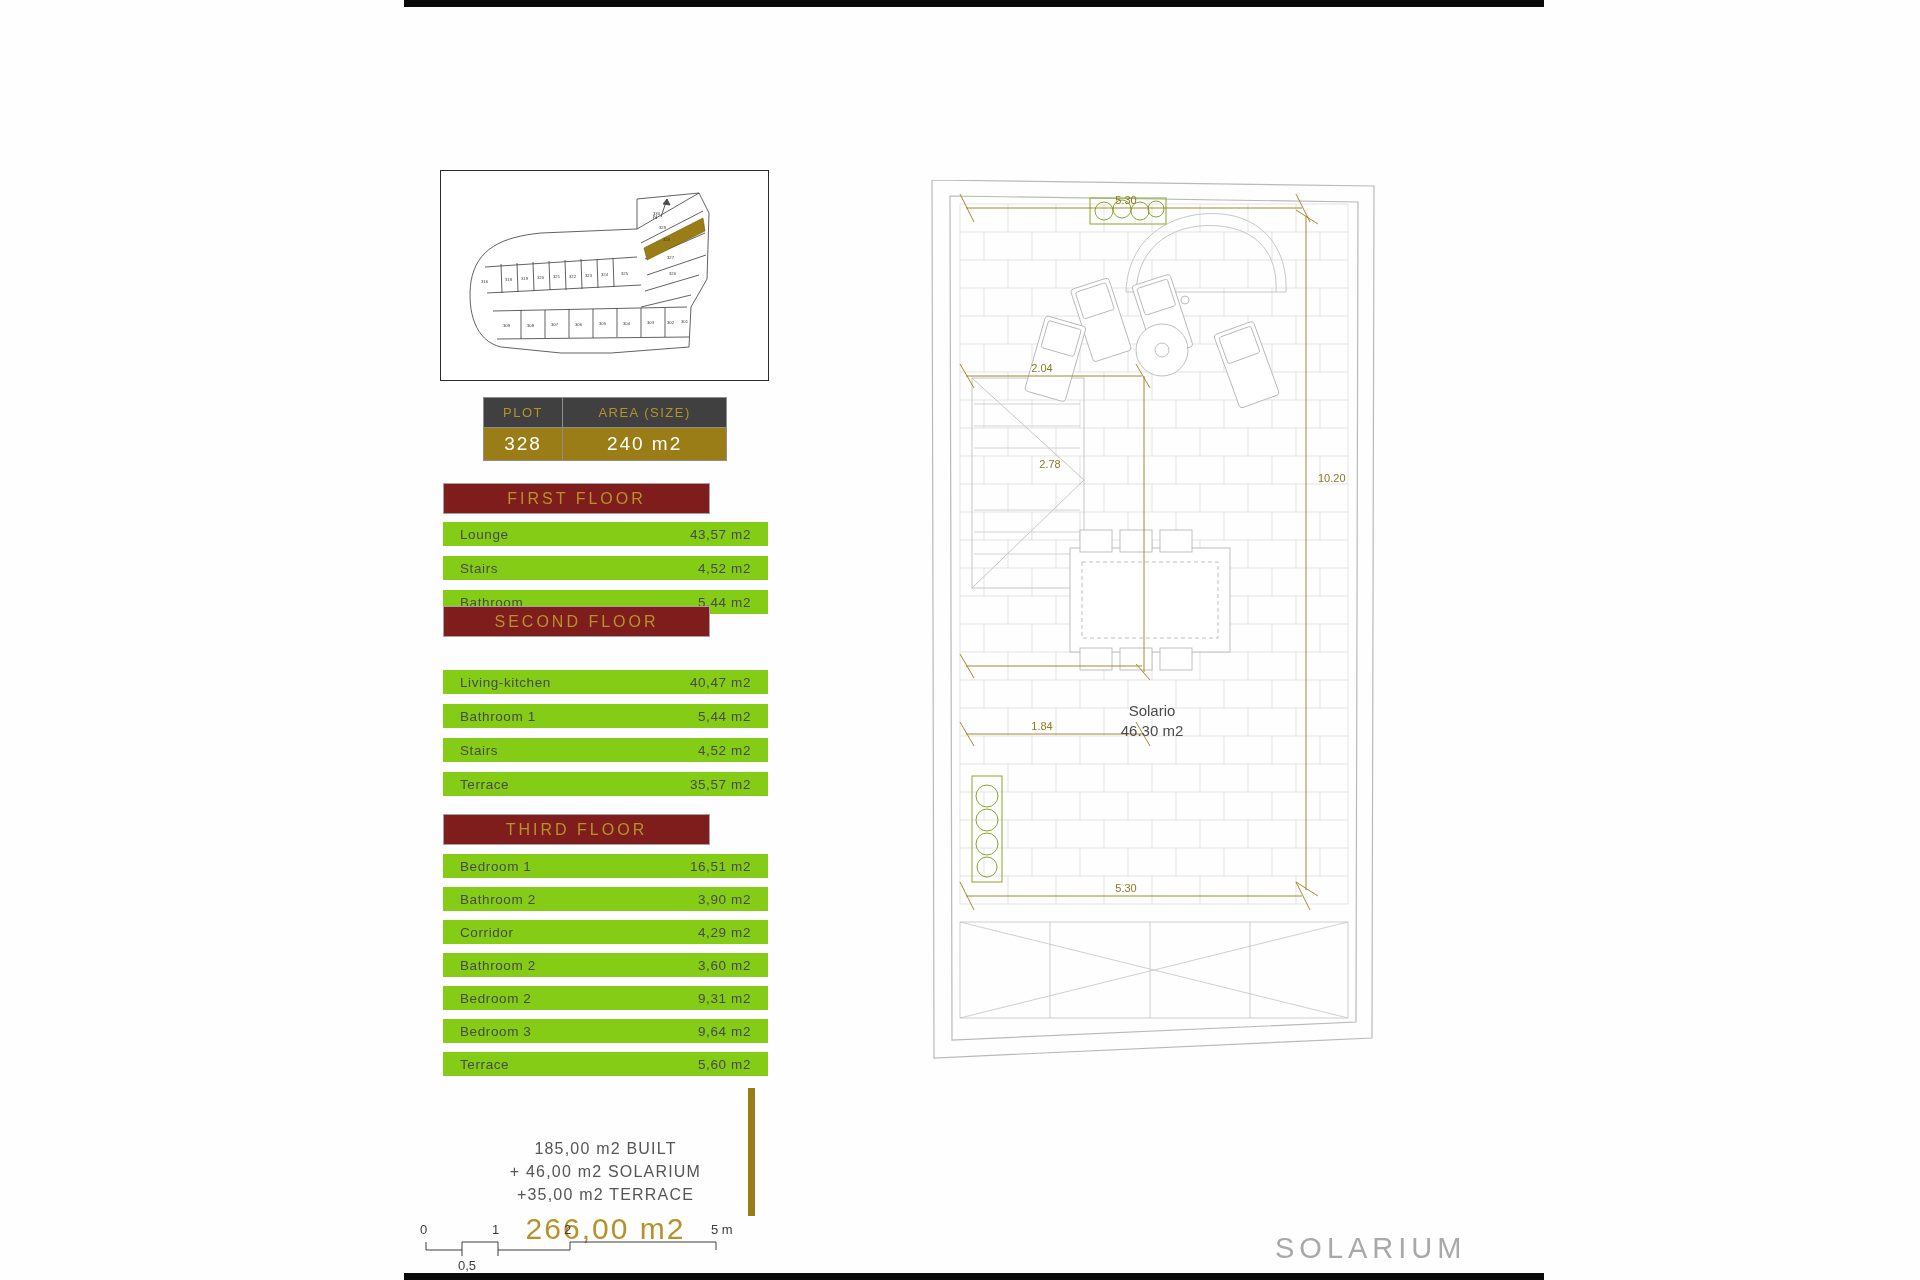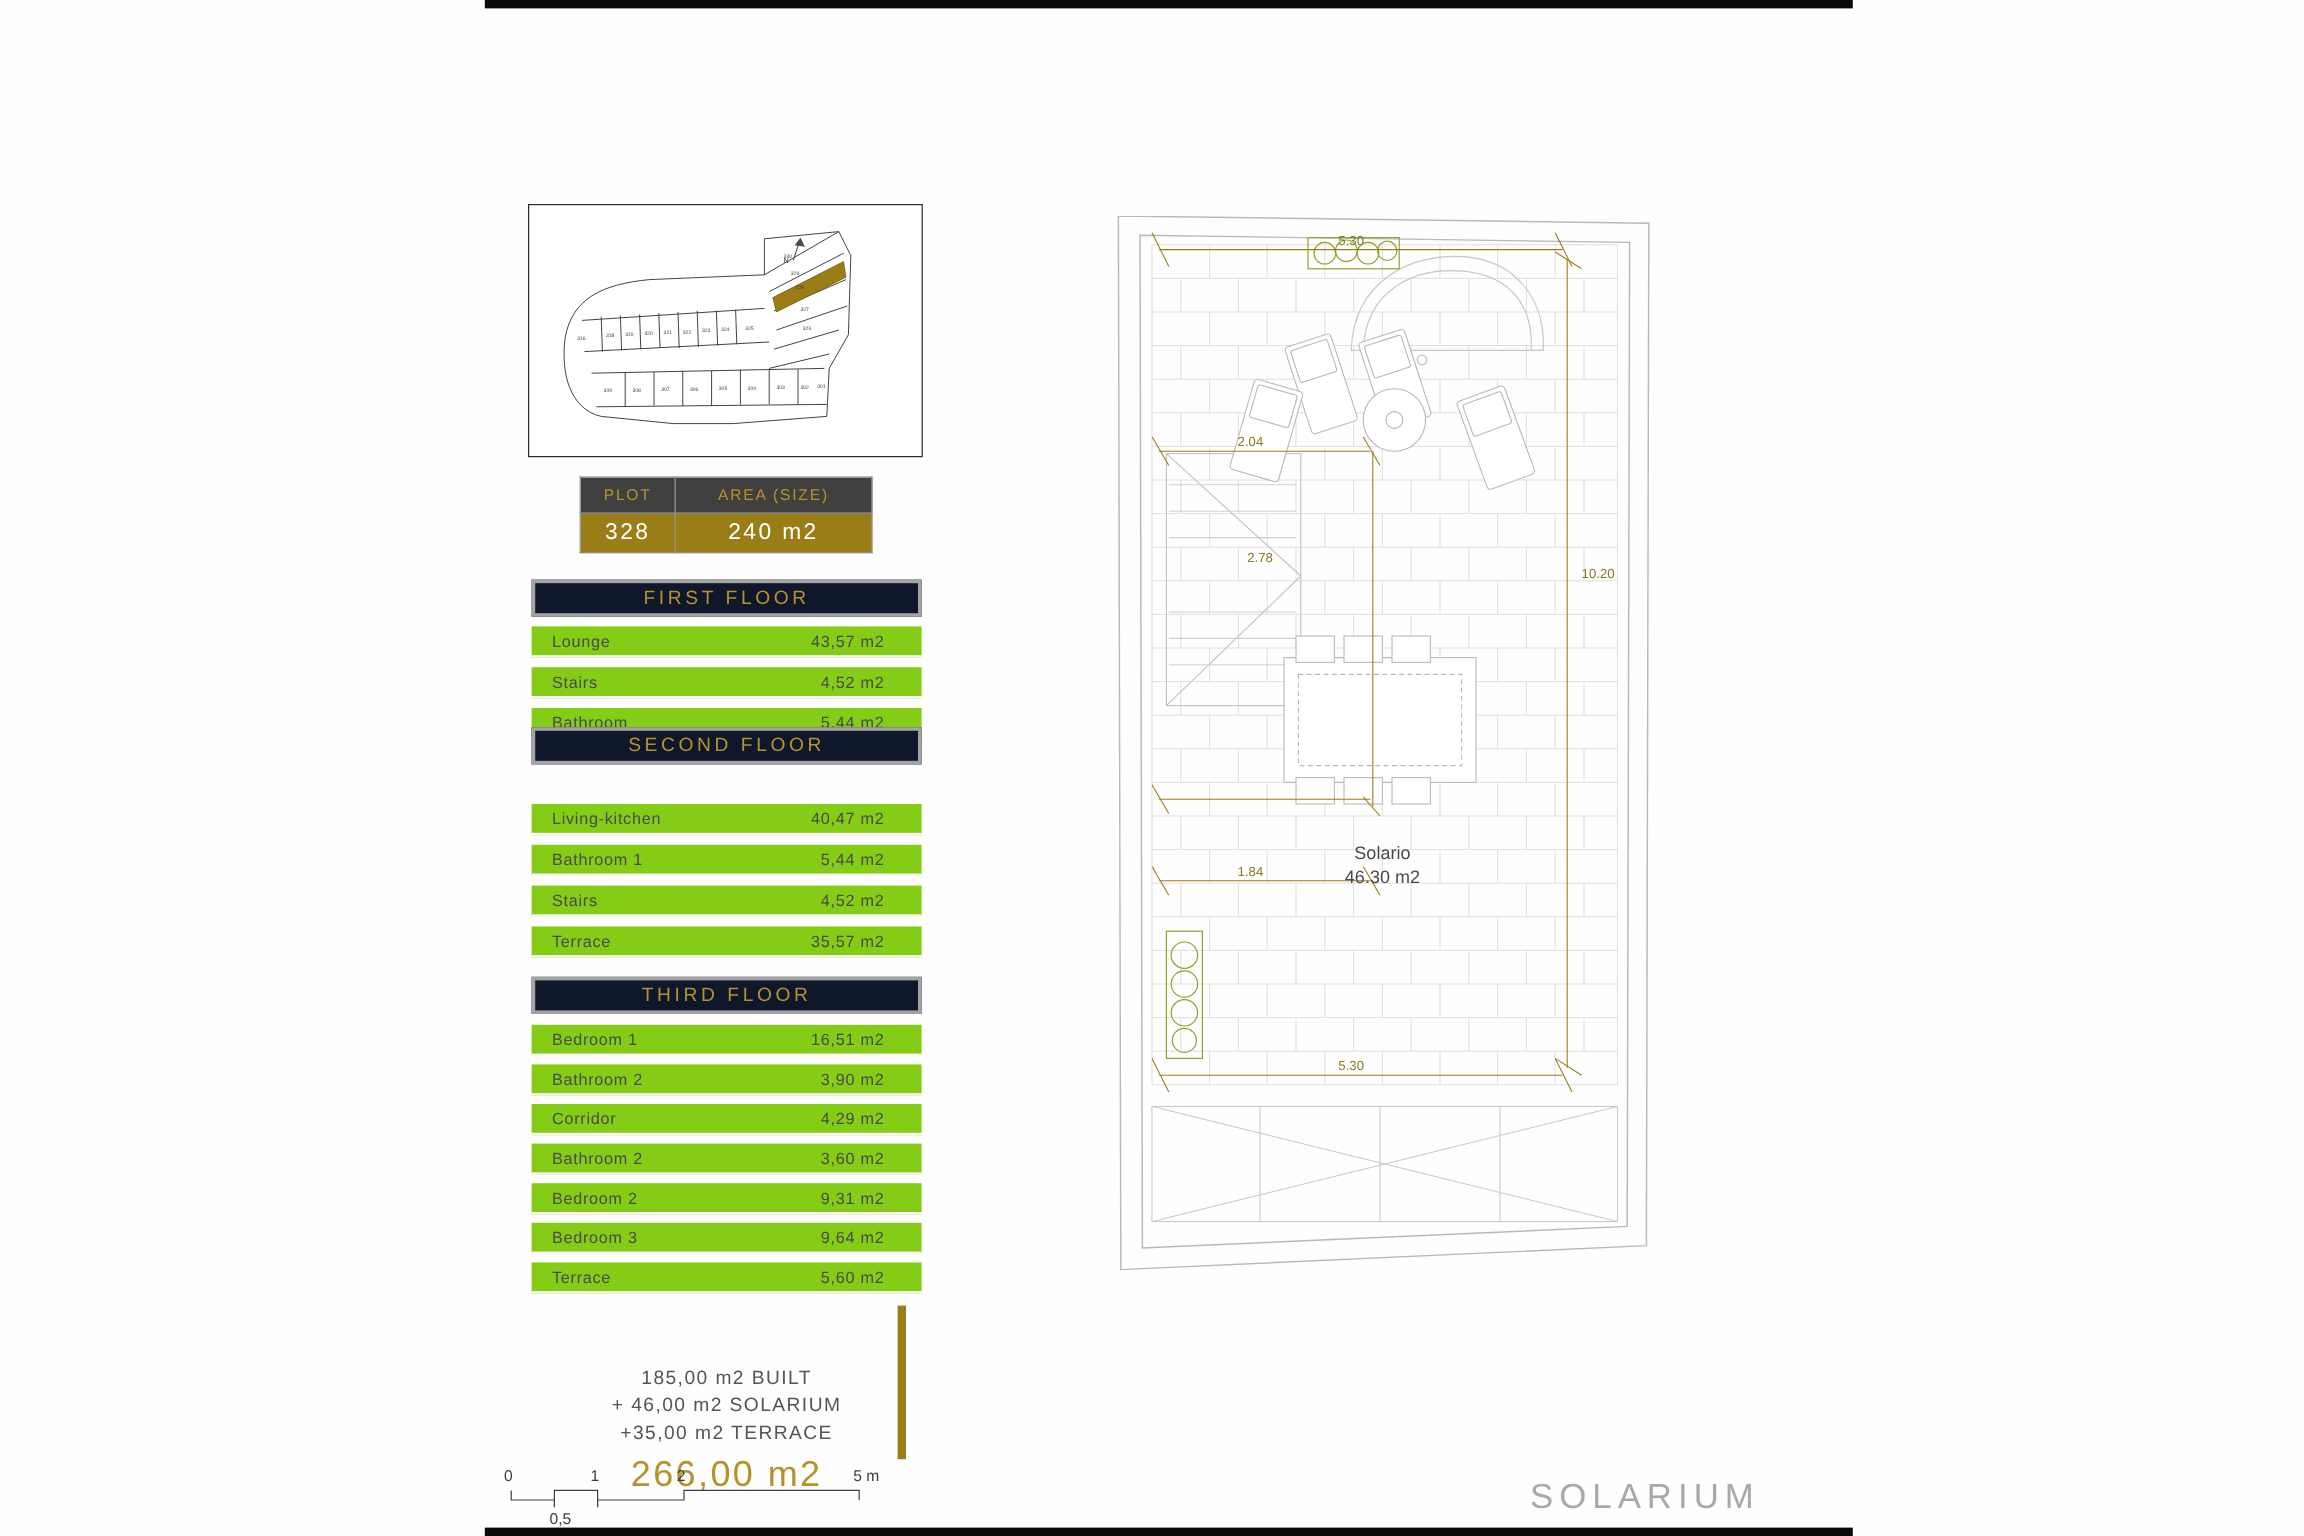--- a/index.html
+++ b/index.html
@@ -63,48 +63,48 @@
     color: #fff;
     font-size: 19px;
     padding: 5px 4px;
     letter-spacing: 2px;
   }
 
   
   .floor-head {
     position: absolute;
     left: 443px;
-    width: 325px;
+    width: 267px;
     height: 31px;
-    border: 3px solid #a3a3a3;
+    border: 1px solid #a3a3a3;
     box-sizing: border-box;
     color: #b5932a;
     font-size: 16px;
     letter-spacing: 3px;
     display: flex;
     align-items: center;
     justify-content: center;
-    background: #0f172a;
+    background: #7f1d1d;
   }
   .row {
     position: absolute;
     left: 443px;
     width: 325px;
     height: 26px;
     box-sizing: border-box;
     background: #84cc16;
     border-bottom: 2px solid #ffffff;
     display: flex;
     align-items: center;
     color: #4a4a4a;
     font-size: 13.5px;
     letter-spacing: 0.6px;
   }
   .row .nm { padding-left: 17px; flex: 1; }
-  .row .val { padding-right: 31px; text-align: right; white-space: pre; }
+  .row .val { padding-right: 17px; text-align: right; white-space: pre; }
 
   
   .totals {
     position: absolute;
     left: 443px; top: 1137px;
     width: 325px;
     text-align: center;
     color: #555;
   }
   .totals .l {

